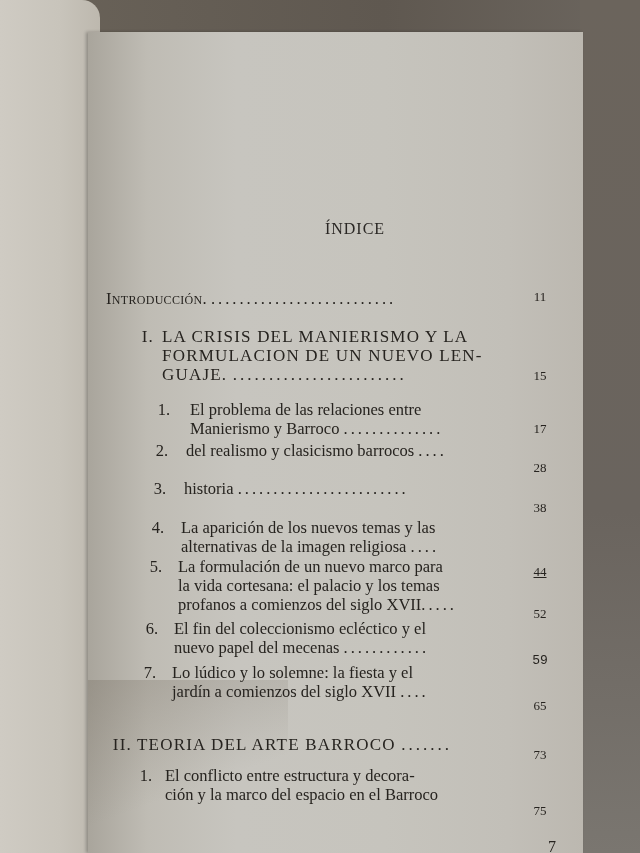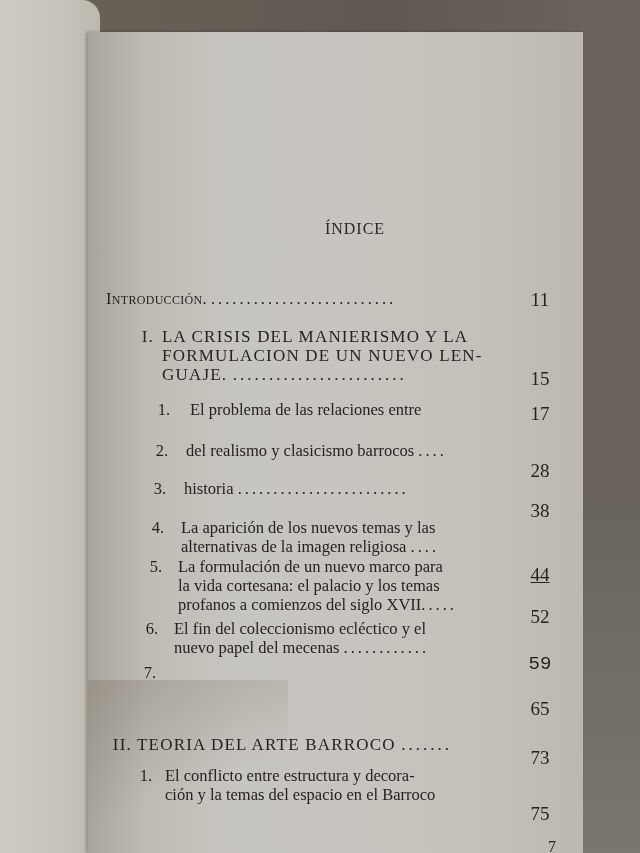--- a/index.html
+++ b/index.html
@@ -34,21 +34,21 @@
   .title {
     position:absolute; left:0; width:640px; top:220px;
     text-align:center; font-size:16px; letter-spacing:1px; color:#2a2724;
     padding-left:70px; box-sizing:border-box;
   }
   .entry { position:absolute; color:#26231f; font-size:16.5px; line-height:19px; }
   .num { position:absolute; text-align:right; width:30px; }
   .text { position:absolute; width:340px; text-align:justify; }
   .text .l { display:block; white-space:nowrap; }
   .dots { letter-spacing:3px; }
-  .pg { position:absolute; left:520px; width:40px; text-align:center; font-size:19px; color:#26231f; }
+  .pg { position:absolute; left:520px; width:40px; text-align:center; font-size:13px; color:#26231f; }
   .intro { font-variant:small-caps; letter-spacing:0.3px; }
   .caps { letter-spacing:1.2px; font-size:17px; }
   .footer-pg { position:absolute; left:548px; top:838px; font-size:16px; color:#26231f; }
 </style>
 </head>
 <body>
 
 <div class="bg-top"></div>
 <div class="bg-right"></div>
 <div class="left-page"></div>
@@ -70,23 +70,24 @@
     <span class="l">FORMULACION DE UN NUEVO LEN-</span>
     <span class="l"><span>GUAJE.</span> <span class="dots">........................</span></span>
   </div>
 </div>
 <div class="pg" style="top:368px;">15</div>
 
 <div class="entry" style="left:0; top:400px;">
   <span class="num" style="left:140px;">1.</span>
   <div class="text" style="left:190px; width:300px;">
     <span class="l">El problema de las relaciones entre</span>
+    <span class="l"><span>Manierismo y Barroco</span> <span class="dots">..............</span></span>
   </div>
 </div>
-<div class="pg" style="top:403px;">17</div>
+<div class="pg" style="top:421px;">17</div>
 
 <div class="entry" style="left:0; top:441px;">
   <span class="num" style="left:138px;">2.</span>
   <div class="text" style="left:186px; width:305px;">
     <span class="l"><span>del realismo y clasicismo barrocos</span> <span class="dots">....</span></span>
   </div>
 </div>
 <div class="pg" style="top:460px;">28</div>
 
 <div class="entry" style="left:0; top:479px;">
@@ -121,34 +122,36 @@
   <div class="text" style="left:174px; width:320px;">
     <span class="l">El fin del coleccionismo ecléctico y el</span>
     <span class="l"><span>nuevo papel del mecenas</span> <span class="dots">............</span></span>
   </div>
 </div>
 <div class="pg" style="top:653px;font-family:Liberation Mono, monospace;">59</div>
 
 <div class="entry" style="left:0; top:663px;">
   <span class="num" style="left:126px;">7.</span>
   <div class="text" style="left:172px; width:322px;">
+    <span class="l">Lo lúdico y lo solemne: la fiesta y el</span>
+    <span class="l"><span>jardín a comienzos del siglo XVII</span> <span class="dots">....</span></span>
   </div>
 </div>
 <div class="pg" style="top:698px;">65</div>
 
 <div class="entry" style="left:0; top:735px;">
   <span class="num caps" style="left:102px;">II.</span>
   <div class="text caps" style="left:137px; width:360px;">
     <span class="l"><span>TEORIA DEL ARTE BARROCO</span> <span class="dots">.......</span></span>
   </div>
 </div>
 <div class="pg" style="top:747px;">73</div>
 
 <div class="entry" style="left:0; top:766px;">
   <span class="num" style="left:122px;">1.</span>
   <div class="text" style="left:165px; width:330px;">
     <span class="l">El conflicto entre estructura y decora-</span>
-    <span class="l">ción y la temas del espacio en el Barroco</span>
+    <span class="l">ción y la marco del espacio en el Barroco</span>
   </div>
 </div>
 <div class="pg" style="top:803px;">75</div>
 
 <div class="footer-pg">7</div>
 
 </body></html>

